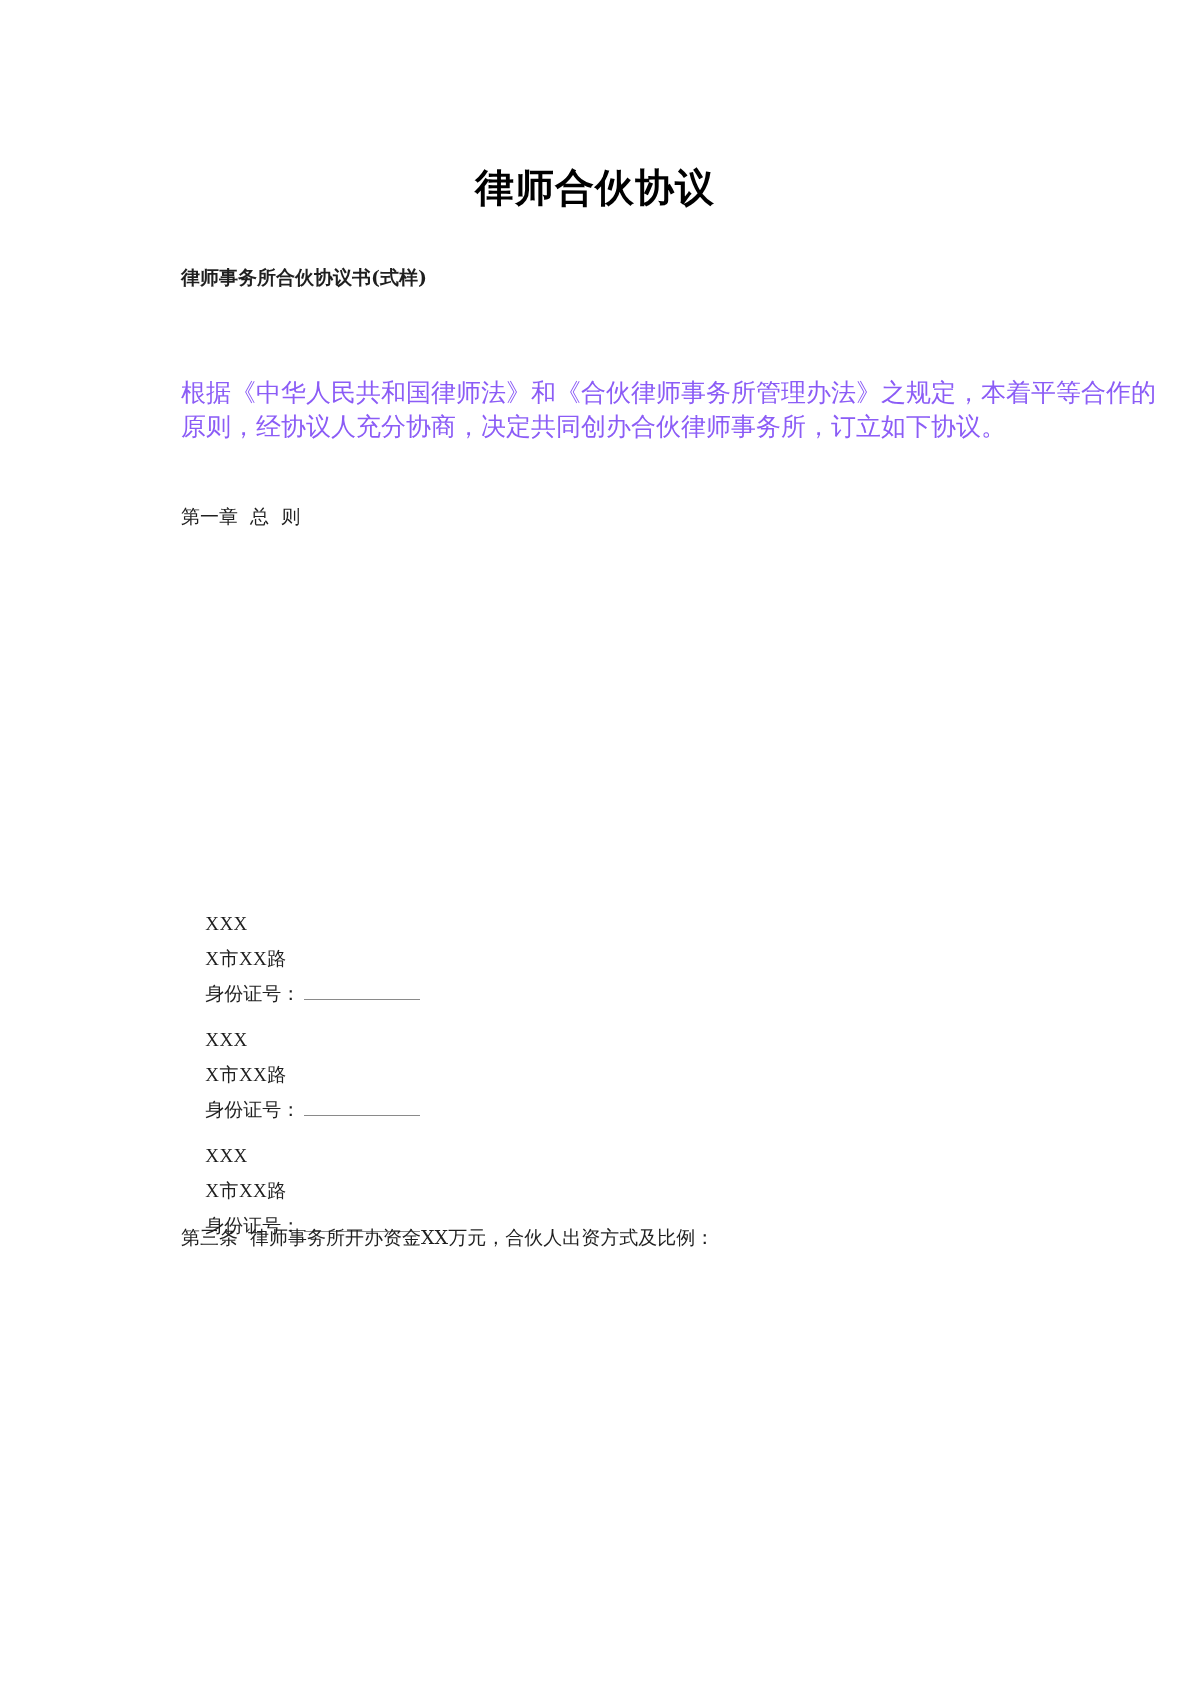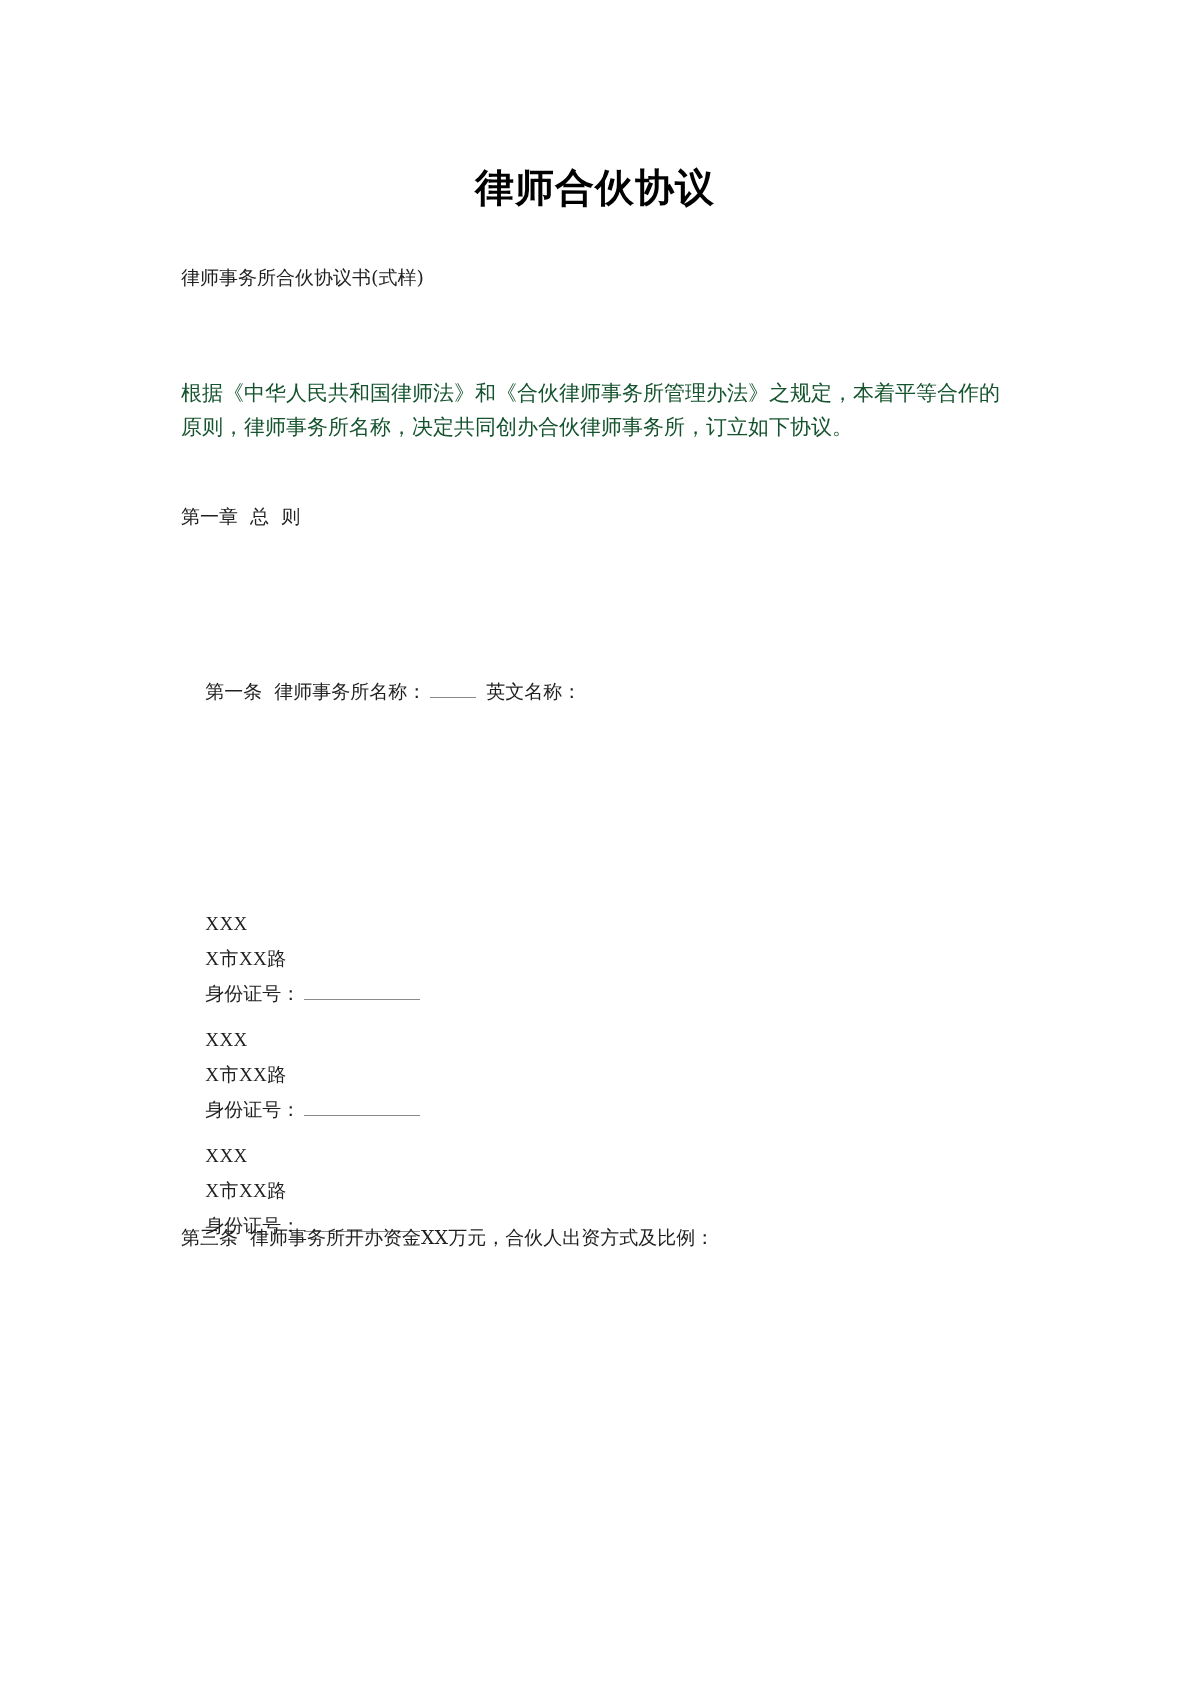--- a/index.html
+++ b/index.html
@@ -41,23 +41,23 @@
       left: 181px;
       font-size: 19px;
       line-height: 34px;
       color: #1f1f1f;
       white-space: pre;
     }
     .para {
       position: absolute;
       left: 181px;
       width: 840px;
-      font-size: 21px;
+      font-size: 25px;
       line-height: 34px;
-      color: #14532d;
+      color: #8b5cf6;
     }
     .para span { display: block; white-space: pre; }
     .blank {
       display: inline-block;
       border-bottom: 1px solid #8a8a8a;
       height: 20px;
       vertical-align: baseline;
       margin: 0 4px;
     }
     .latin {
@@ -65,32 +65,29 @@
       letter-spacing: 0.5px;
     }
   </style>
 </head>
 <body>
 
 <div class="page">
 
   <div class="title">律师合伙协议</div>
 
-  <div class="line" style="top:260px;">律师事务所合伙协议书(式样)</div>
+  <div class="line" style="top:260px;font-weight:bold;">律师事务所合伙协议书(式样)</div>
 
   <div class="para" style="top:376px;">
     <span>根据《中华人民共和国律师法》和《合伙律师事务所管理办法》之规定，本着平等合作的</span>
-    <span>原则，律师事务所名称，决定共同创办合伙律师事务所，订立如下协议。</span>
+    <span>原则，经协议人充分协商，决定共同创办合伙律师事务所，订立如下协议。</span>
   </div>
 
   <div class="line" style="top:499px;">第一章  总  则</div>
 
-  <div class="line" style="top:640px;">
-    <span>第一条  律师事务所名称：</span><span class="blank" style="width:46px;"></span><span style="margin-left:6px;">英文名称：</span>
-  </div>
 
 
   <div class="line" style="top:872px;">
     <span class="latin">XXX</span>
     <span class="latin">X市XX路</span>
     <span>身份证号：</span><span class="blank" style="width:116px;"></span>
   </div>
 
   <div class="line" style="top:988px;">
     <span class="latin">XXX</span>

